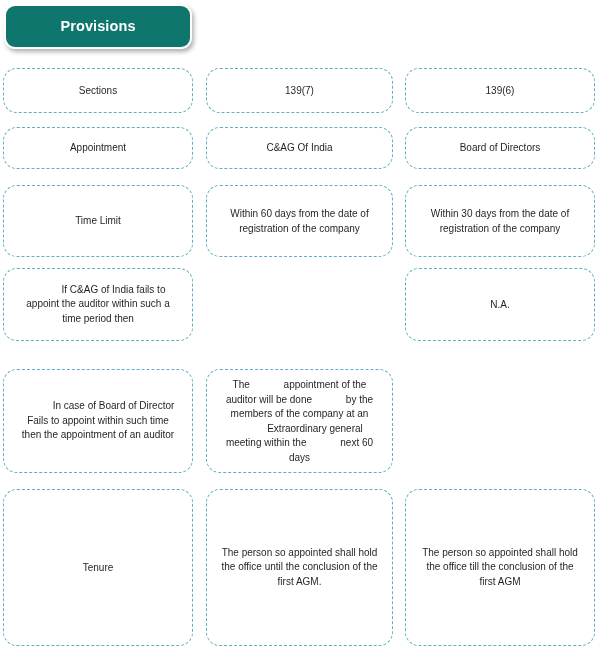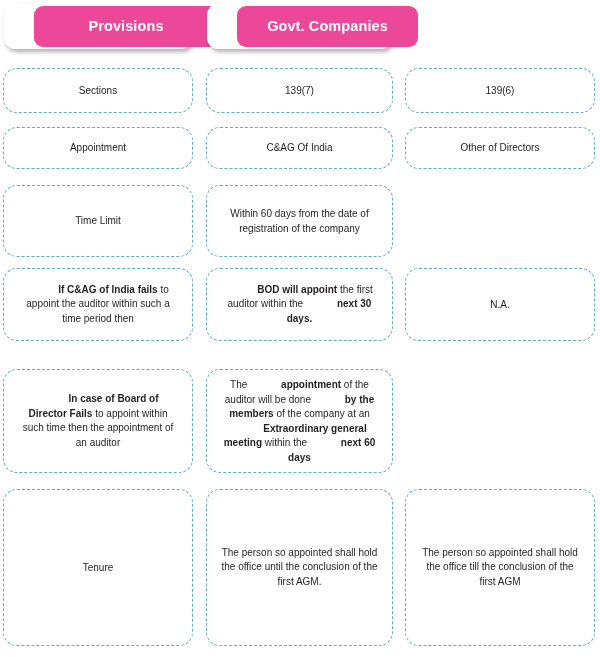--- a/index.html
+++ b/index.html
@@ -43,26 +43,25 @@
     box-shadow: 2px 3px 4px rgba(0,0,0,0.30);
   }
   .head-cell.c1 { left: 4px;   width: 188px; }
   .head-cell.c2 { left: 207px; width: 185px; }
   .head-cell.c3 { left: 406px; width: 187px; }
 
   .head-inner {
     width: 100%;
     height: 100%;
     box-sizing: border-box;
-    background: #ec4899;
+    background: #0f766e;
     border-radius: 9px;
     display: flex;
     align-items: center;
     justify-content: center;
-    margin-left: 28px;
   }
   .head-label {
     color: #ffffff;
     font-size: 14.5px;
     font-weight: bold;
     letter-spacing: 0.1px;
     line-height: 1.1;
     text-align: center;
     white-space: nowrap;
   }
@@ -88,21 +87,21 @@
   .cell.center .cell-text {
     top: 50%;
     transform: translateY(-50%);
     text-align: center;
   }
   .cell.left .cell-text {
     top: 50%;
     transform: translateY(-50%);
     text-align: center;
   }
-  .cell-text b { font-weight: bold; padding-left: 31px; }
+  .cell-text b { font-weight: normal; padding-left: 31px; }
 
   
   .col1 { left: 3px;   width: 190px; }
   .col2 { left: 206px; width: 187px; }
   .col3 { left: 405px; width: 190px; }
 
   
   .row1 { top: 68px;  height: 45px;  }
   .row2 { top: 127px; height: 42px;  }
   .row3 { top: 185px; height: 72px;  }
@@ -116,25 +115,20 @@
 <div class="board">
 
   <div class="header-row">
 
     <div class="head-cell c1">
       <div class="head-inner">
         <span class="head-label">Provisions</span>
       </div>
     </div>
 
-    <div class="head-cell c2">
-      <div class="head-inner">
-        <span class="head-label">Govt. Companies</span>
-      </div>
-    </div>
 
 
   </div>
 
   <div class="cell col1 row1 center">
     <div class="cell-text">Sections</div>
   </div>
   <div class="cell col2 row1 center">
     <div class="cell-text">139(7)</div>
   </div>
@@ -142,35 +136,35 @@
     <div class="cell-text">139(6)</div>
   </div>
 
   <div class="cell col1 row2 center">
     <div class="cell-text">Appointment</div>
   </div>
   <div class="cell col2 row2 center">
     <div class="cell-text">C&amp;AG Of India</div>
   </div>
   <div class="cell col3 row2 center">
-    <div class="cell-text">Other of Directors</div>
+    <div class="cell-text">Board of Directors</div>
   </div>
 
   <div class="cell col1 row3 center">
     <div class="cell-text">Time Limit</div>
   </div>
   <div class="cell col2 row3 left">
     <div class="cell-text">Within 60 days from the date of registration of the company</div>
   </div>
+  <div class="cell col3 row3 left">
+    <div class="cell-text">Within 30 days from the date of registration of the company</div>
+  </div>
 
   <div class="cell col1 row4 left">
     <div class="cell-text"><b>If C&amp;AG of India fails</b> to appoint the auditor within such a time period then</div>
-  </div>
-  <div class="cell col2 row4 left">
-    <div class="cell-text"><b>BOD will appoint</b> the first auditor within the <b>next 30 days.</b></div>
   </div>
   <div class="cell col1 row5 left">
     <div class="cell-text"><b>In case of Board of Director Fails</b> to appoint within such time then the appointment of an auditor</div>
   </div>
 
   <div class="cell col3 row4 center">
     <div class="cell-text">N.A.</div>
   </div>
   <div class="cell col2 row5 left">
     <div class="cell-text">The <b>appointment</b> of the auditor will be done <b>by the members</b> of the company at an <b>Extraordinary general meeting</b> within the <b>next 60 days</b></div>

